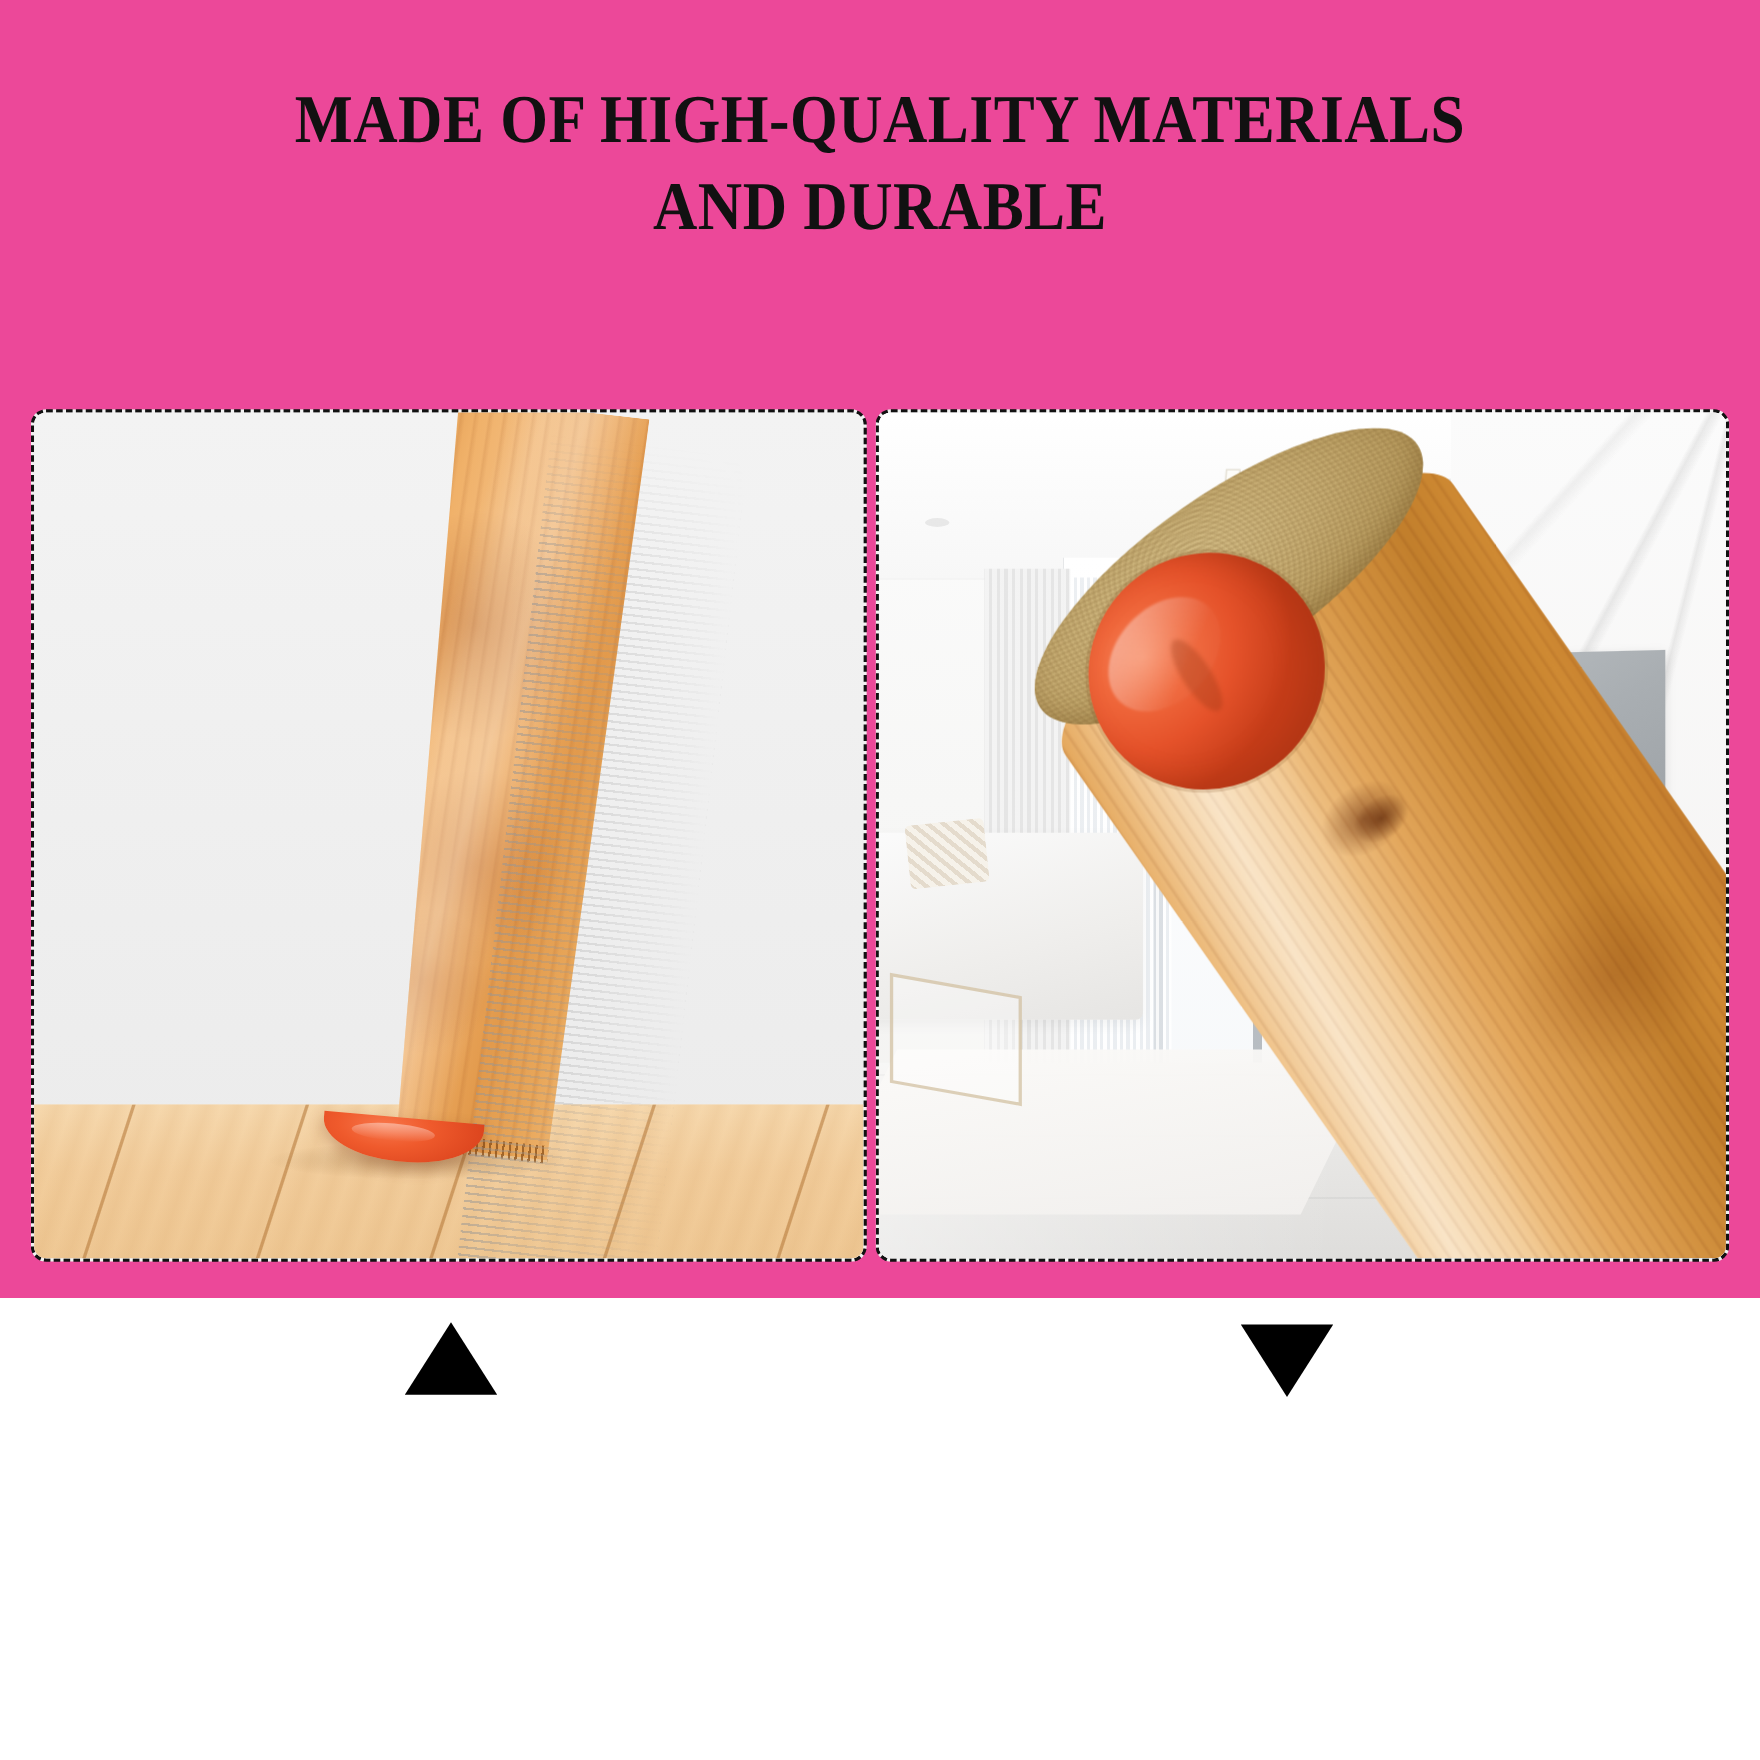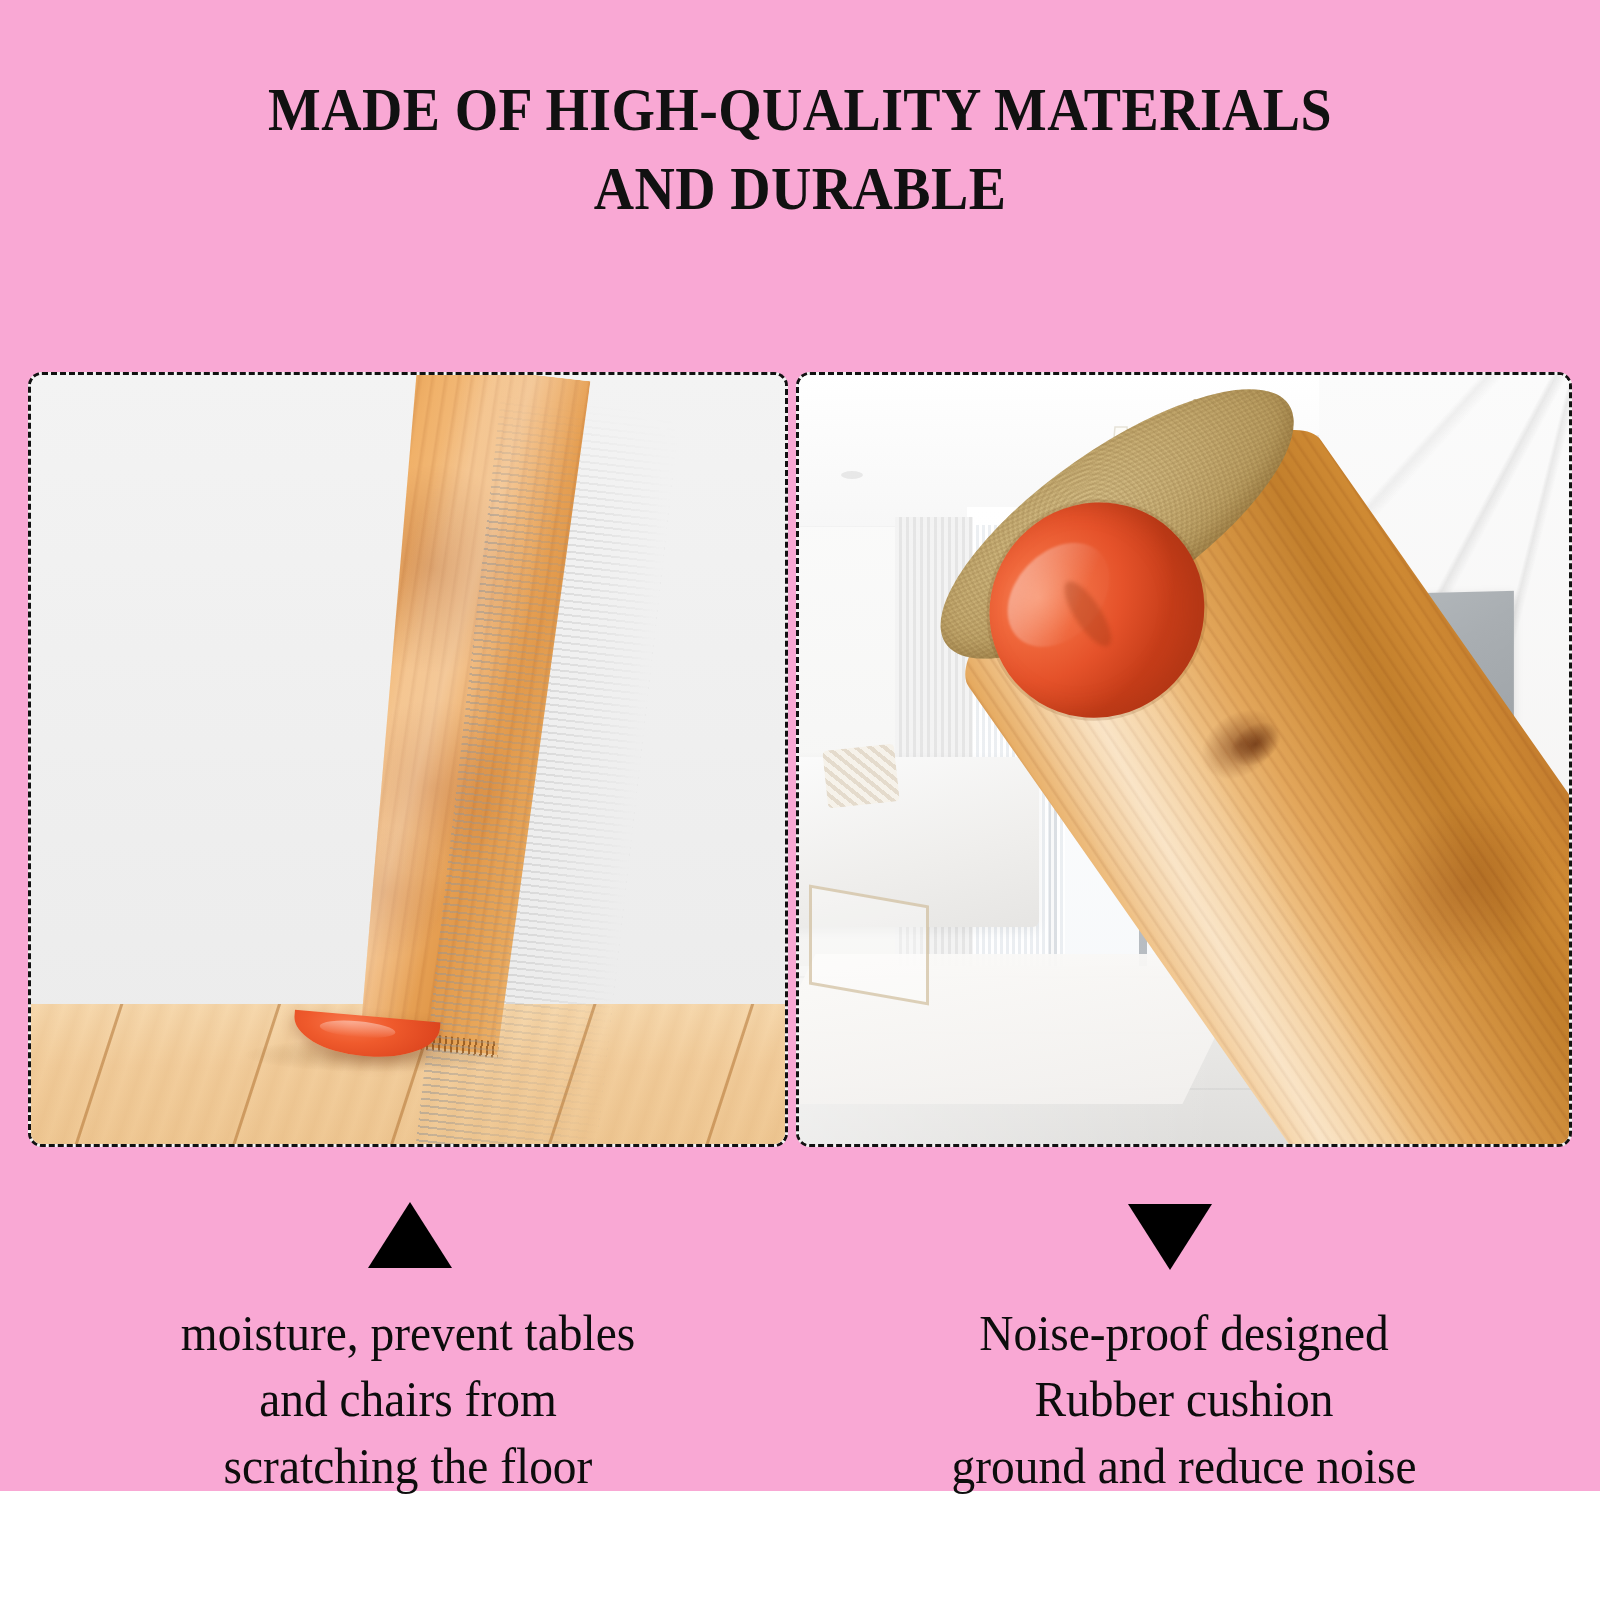--- a/index.html
+++ b/index.html
@@ -7,22 +7,22 @@
 
   html, body {
     width:1600px; height:1600px;
     background:#ffffff;
     font-family:"Liberation Serif", serif;
     overflow:hidden;
   }
 
   .page {
     position:relative;
-    width:1600px; height:1491px;
-    background:#f9a8d4;
+    width:1600px; height:1180px;
+    background:#ec4899;
   }
 
   
   .headline {
     position:absolute;
     left:0; top:70px;
     width:1600px;
     text-align:center;
     font-family:"Liberation Serif", serif;
     font-weight:700;
@@ -569,22 +569,14 @@
         </div>
       </div>
     </div>
   </div>
 
   <div class="markers">
     <div class="tri tri-up"></div>
     <div class="tri tri-down"></div>
   </div>
 
-  <div class="captions">
-    <div class="caption caption-left">moisture, prevent tables
-and chairs from
-scratching the floor</div>
-    <div class="caption caption-right">Noise-proof designed
-Rubber cushion
-ground and reduce noise</div>
-  </div>
 
 </div>
 
 </body></html>

